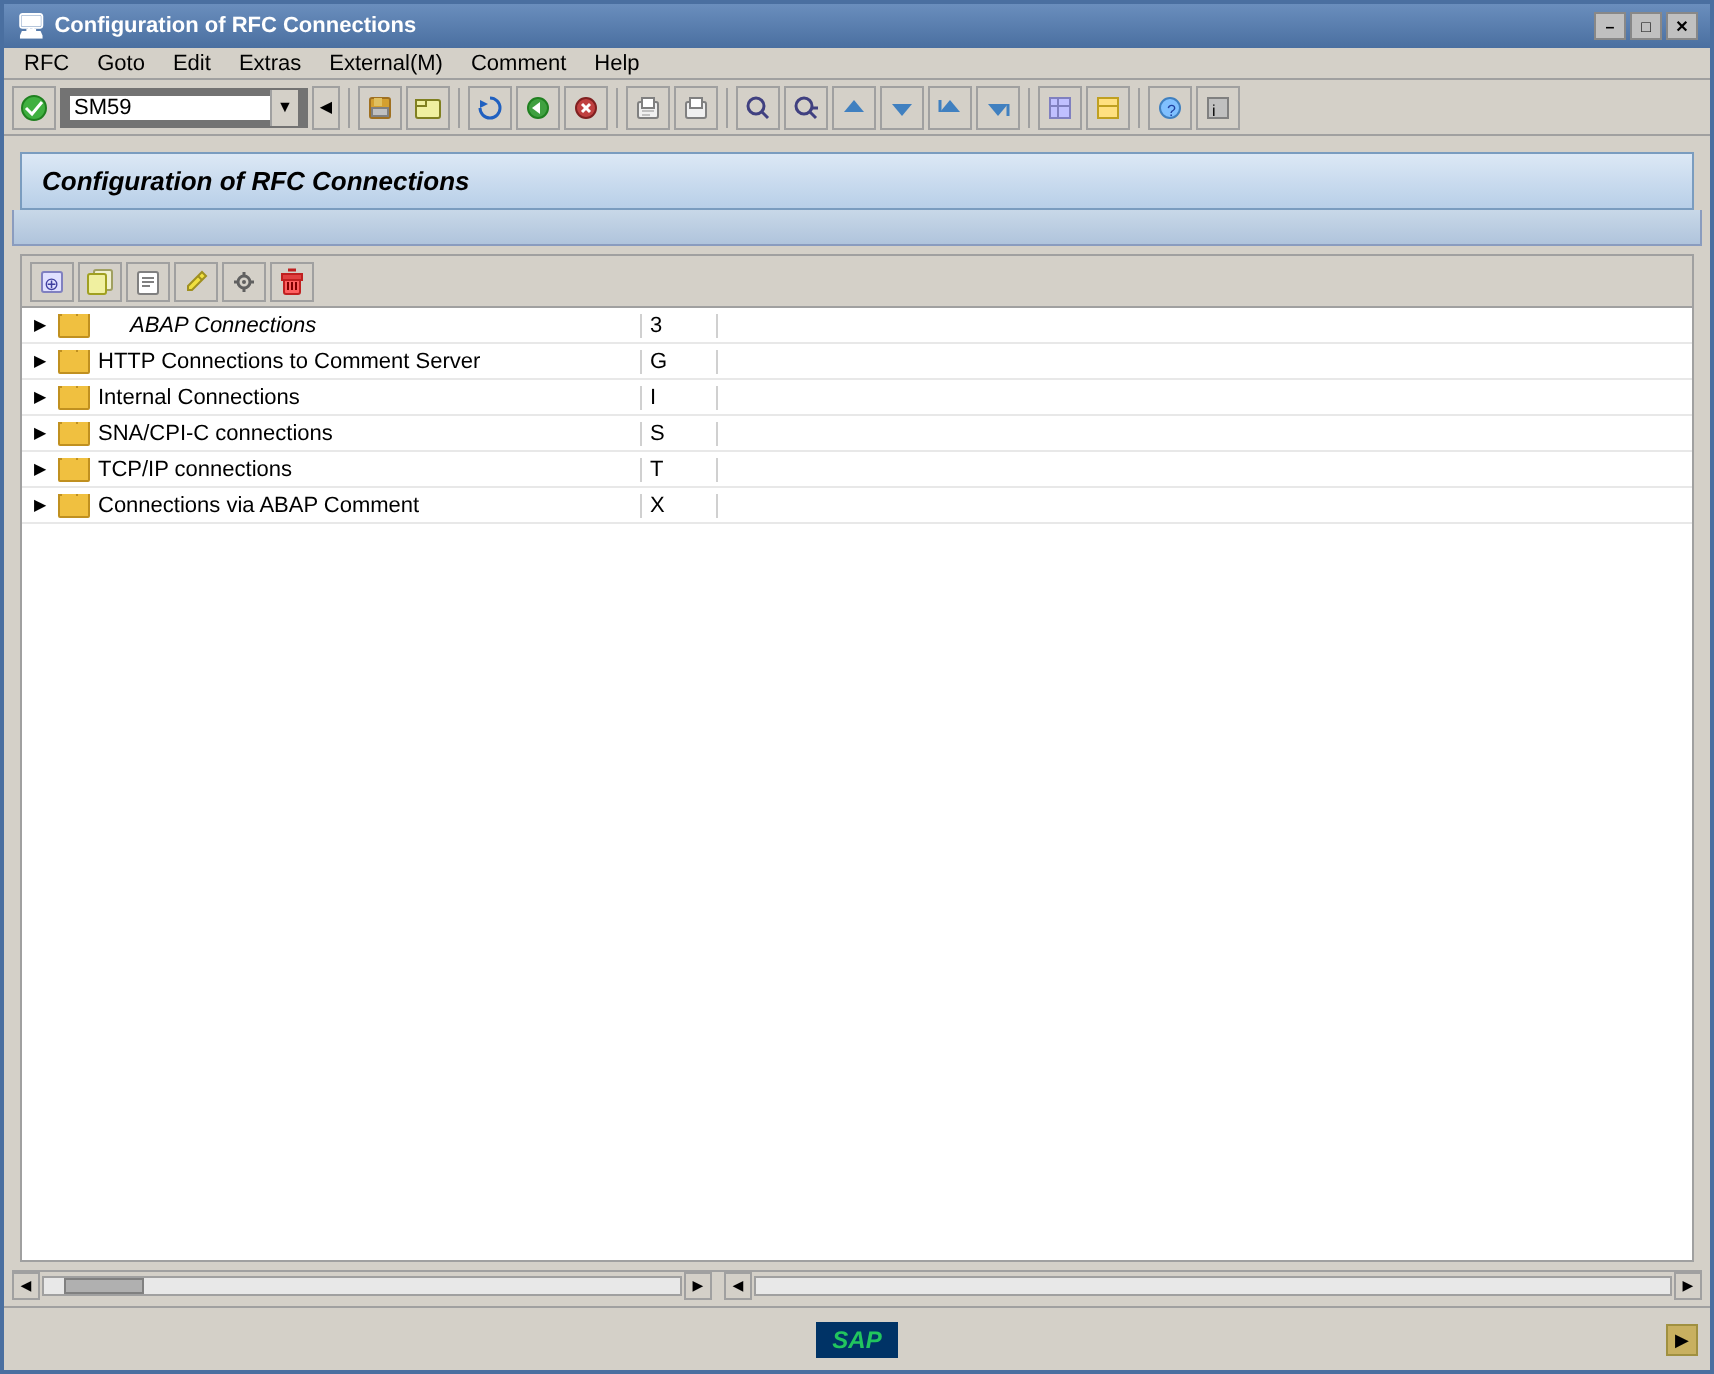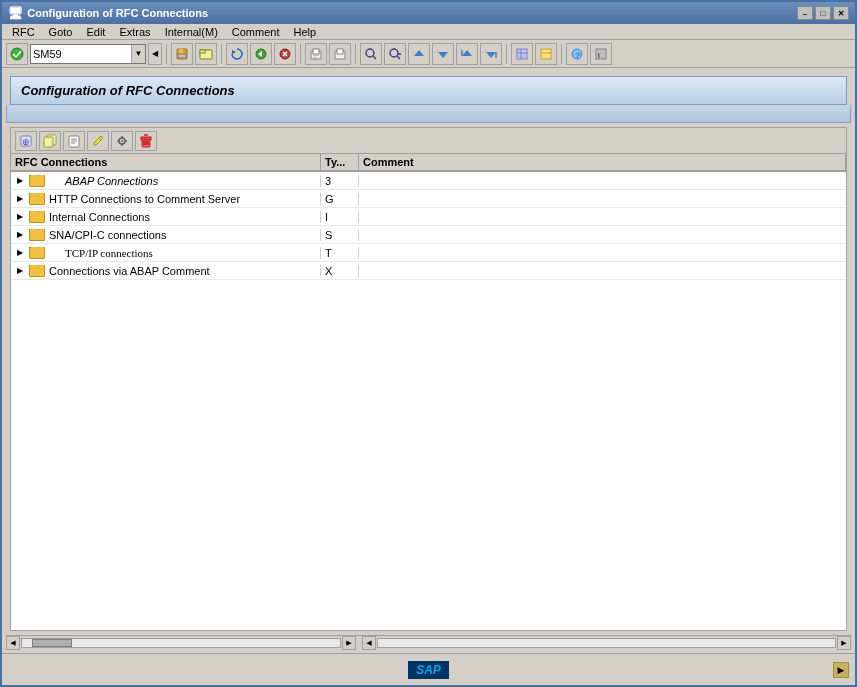--- a/index.html
+++ b/index.html
@@ -65,21 +65,21 @@
       width: 22px; height: 22px;
       background: #d4d0c8;
       border: 1px solid #a0a0a0;
       display: flex; align-items: center; justify-content: center;
       cursor: pointer; font-size: 11px;
     }
     .tb-separator { width: 1px; height: 20px; background: #a0a0a0; margin: 0 2px; }
     .tb-input-box {
       display: flex; align-items: center;
       background: white;
-      border: 1px solid #737373;
+      border: 5px solid #737373;
       height: 20px;
     }
     .tb-input {
       border: none; outline: none;
       font-size: 11px; width: 100px; padding: 0 2px;
       background: white;
     }
     .tb-dropdown-btn {
       width: 14px; height: 18px;
       background: #d4d0c8;
@@ -257,21 +257,21 @@
     .sap-logo-bar {
       background: #d4d0c8;
       height: 32px;
       display: flex;
       align-items: center;
       justify-content: center;
       border-top: 1px solid #a0a0a0;
     }
     .sap-logo {
       background: #003366;
-      color: #0ea5e9;
+      color: #22c55e;
       font-size: 12px;
       font-weight: bold;
       padding: 2px 8px;
       font-style: italic;
     }
 
     .outer-wrapper {
       display: flex;
       flex-direction: column;
       height: 687px;
@@ -303,21 +303,21 @@
       <div class="title-btn">□</div>
       <div class="title-btn">✕</div>
     </div>
   </div>
 
   <div class="menu-bar">
     <span class="menu-item">RFC</span>
     <span class="menu-item">Goto</span>
     <span class="menu-item">Edit</span>
     <span class="menu-item">Extras</span>
-    <span class="menu-item">Internal(M)</span>
+    <span class="menu-item">External(M)</span>
     <span class="menu-item">Comment</span>
     <span class="menu-item">Help</span>
   </div>
 
   <div class="toolbar">
 
     <div class="tb-btn" title="OK">
       <svg width="14" height="14" viewBox="0 0 14 14">
           <circle cx="7" cy="7" r="6" fill="#40b040" stroke="#208020" stroke-width="1"></circle>
           <polyline points="3,7 6,10 11,4" stroke="white" stroke-width="1.5" fill="none"></polyline>
@@ -509,25 +509,20 @@
               <line x1="5" y1="1" x2="9" y2="1" stroke="#c02020" stroke-width="1.5"></line>
               <line x1="5" y1="7" x2="5" y2="11" stroke="#800000"></line>
               <line x1="7" y1="7" x2="7" y2="11" stroke="#800000"></line>
               <line x1="9" y1="7" x2="9" y2="11" stroke="#800000"></line>
             </svg>
         </div>
       </div>
 
       <div class="tree-table">
 
-        <div class="tree-header">
-          <div class="tree-header-col col-name">RFC Connections</div>
-          <div class="tree-header-col col-type">Ty...</div>
-          <div class="tree-header-col col-comment">Comment</div>
-        </div>
 
         <div class="tree-body" id="tree-body">
         <div class="tree-row">
       <div class="tree-cell-name">
         <span class="expand-arrow">▶</span>
         <span class="folder-icon"></span>
         <span style="margin-left:20px;font-style:italic;">ABAP Connections</span>
       </div>
       <div class="tree-cell-type">3</div>
       <div class="tree-cell-comment"></div>
@@ -556,21 +551,21 @@
         <span class="folder-icon"></span>
         <span style="margin-left:4px;">SNA/CPI-C connections</span>
       </div>
       <div class="tree-cell-type">S</div>
       <div class="tree-cell-comment"></div>
     </div>
             <div class="tree-row">
       <div class="tree-cell-name">
         <span class="expand-arrow">▶</span>
         <span class="folder-icon"></span>
-        <span style="margin-left:20px;font-family:Liberation Serif, serif;">TCP/IP connections</span>
+        <span style="margin-left:4px;">TCP/IP connections</span>
       </div>
       <div class="tree-cell-type">T</div>
       <div class="tree-cell-comment"></div>
     </div>
             <div class="tree-row">
       <div class="tree-cell-name">
         <span class="expand-arrow">▶</span>
         <span class="folder-icon"></span>
         <span style="margin-left:4px;">Connections via ABAP Comment</span>
       </div>

